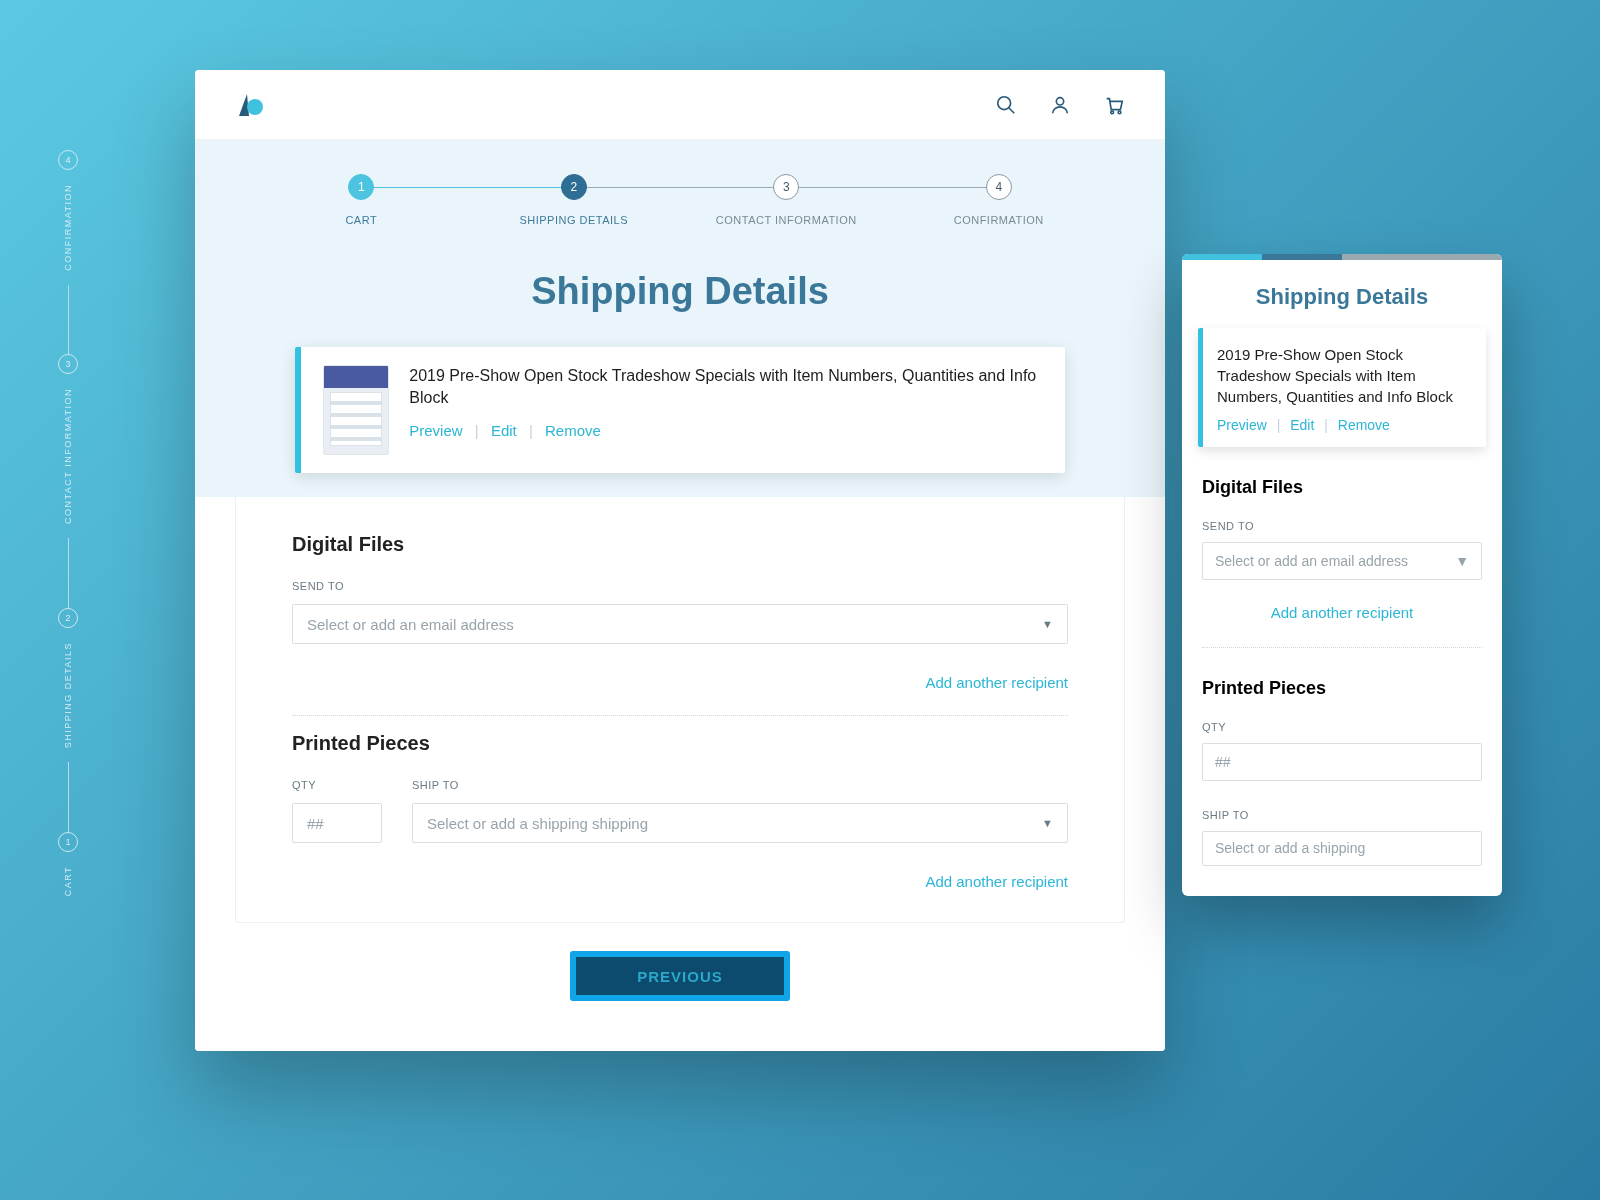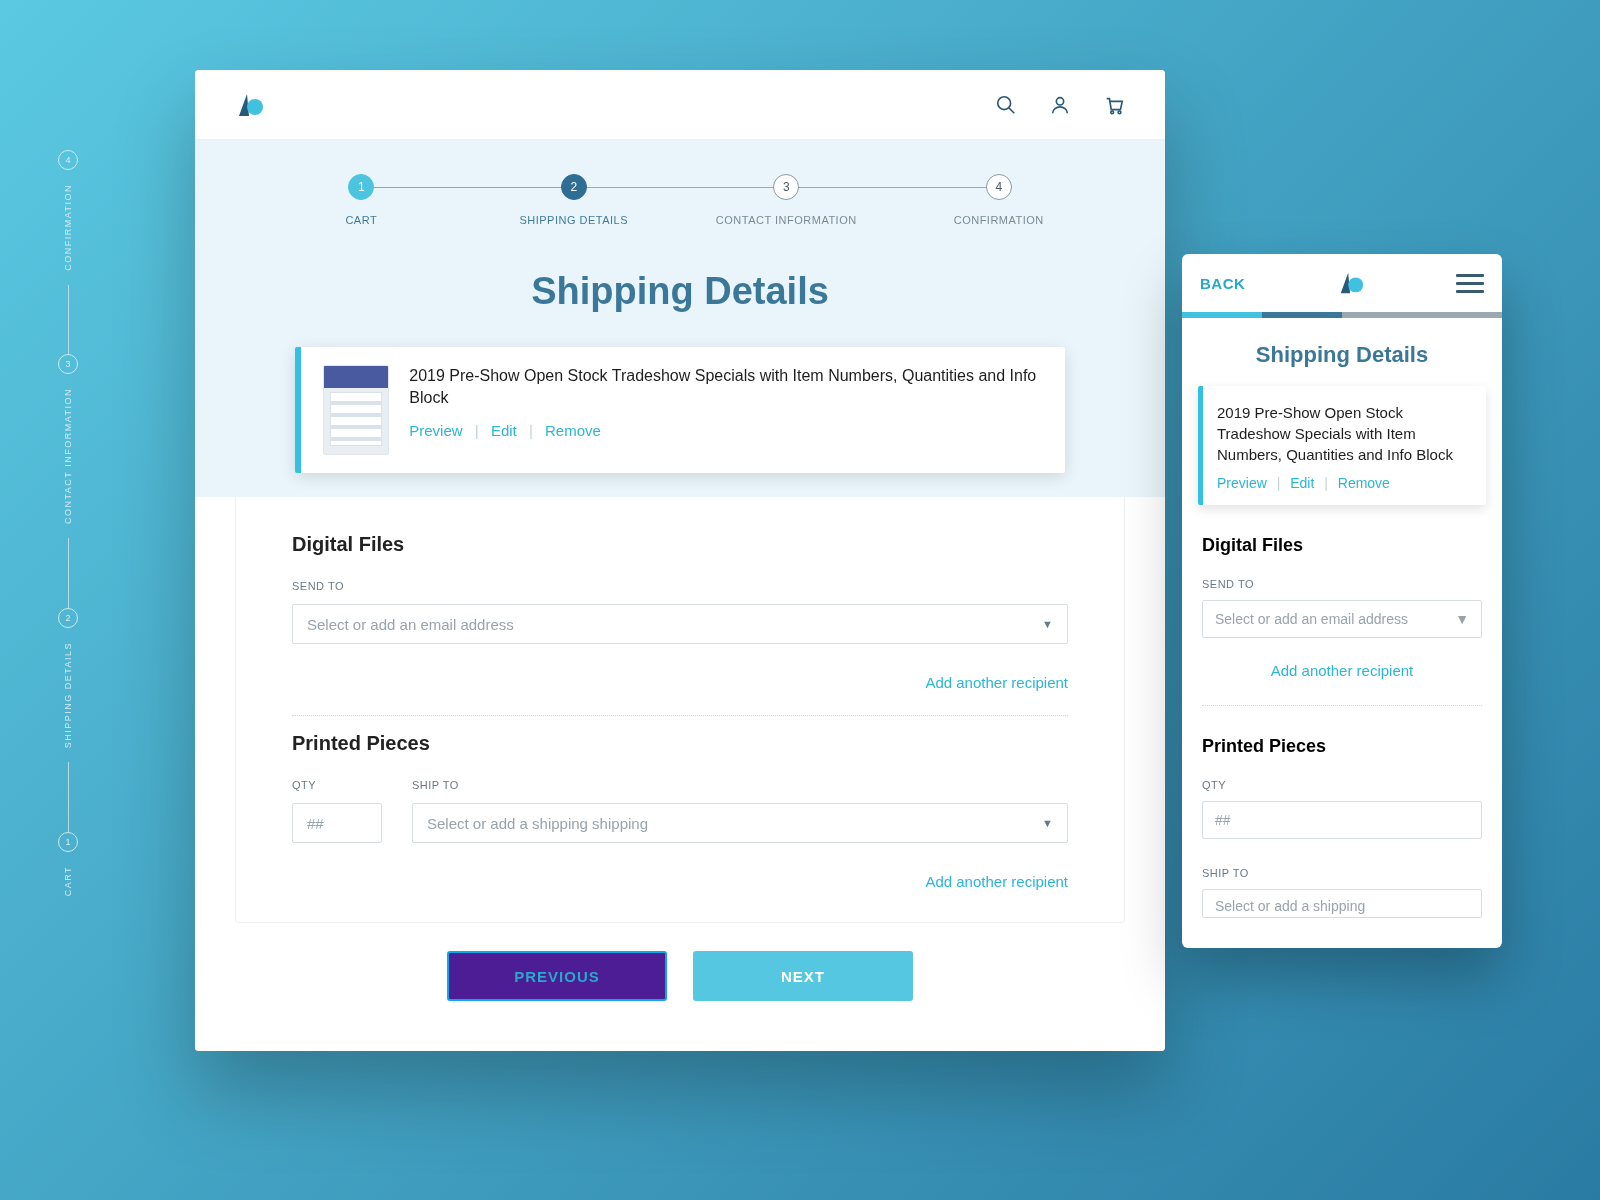--- a/index.html
+++ b/index.html
@@ -186,21 +186,21 @@
   .nav-buttons {
     display: flex; gap: 26px; justify-content: center; margin-top: 28px;
   }
   .btn {
     width: 220px; height: 50px;
     display: flex; align-items: center; justify-content: center;
     font-size: 15px; letter-spacing: 1px; font-weight: 700;
     border-radius: 3px;
     cursor: pointer;
   }
-  .btn.outline { border: 2px solid #0ea5e9; color: #2aa8c9; background: #4c1d95;}
+  .btn.outline { border: 6px solid #0ea5e9; color: #2aa8c9; background: #0c4a6e;}
   .btn.solid { background: #55c7e1; color: #fff; }
 
   
   .mobile {
     position: absolute;
     right: 98px;
     top: 254px;
     width: 320px;
     background: #fff;
     border-radius: 6px;
@@ -242,21 +242,21 @@
     background: #fff;
     display: flex; align-items: center; justify-content: space-between;
     margin-top: 10px;
   }
   .m-add { text-align:center; margin-top: 24px; color:#2bb6d6; font-size:15px;}
   .m-div { height:1px; border-top:1px dotted #d0d8dd; margin: 26px 0 8px;}
   .m-select2 {
     width: 100%;
     border: 1px solid #d8dfe3;
     border-radius: 2px;
-    padding: 8px 12px 2px;
+    padding: 8px 12px 8px;
     font-size: 14px;
     color: #98a4ac;
     margin-top: 10px;
     line-height: 1.2;
   }
 
   .hamburger { display:flex; flex-direction:column; gap:5px;}
   .hamburger span{ width:28px; height:3px; background:#3a5a70; border-radius:1px;}
 </style>
 </head>
@@ -368,40 +368,25 @@
             <span>Select or add a shipping shipping</span>
             <span class="caret">▼</span>
           </div>
         </div>
       </div>
       <div class="add-link">Add another recipient</div>
     </div>
 
     <div class="nav-buttons">
       <div class="btn outline">PREVIOUS</div>
-      <div class="btn solid">NEXT</div>
     </div>
   </div>
 </div>
 
 <div class="mobile">
-  <div class="m-header">
-    <div class="m-back">BACK</div>
-    <div class="logo">
-      <svg width="28" height="28" viewBox="0 0 30 30">
-        <path d="M4 26 L12 4 L14 26 Z" fill="#285a7a"></path>
-        <circle cx="20" cy="17" r="8" fill="#3fc1df"></circle>
-      </svg>
-    </div>
-    <div class="hamburger">
-        <span></span>
-        <span></span>
-        <span></span>
-      </div>
-  </div>
   <div class="m-progress">
     <div class="seg seg1"></div>
       <div class="seg seg2"></div>
       <div class="seg seg3"></div>
       <div class="seg seg4"></div>
   </div>
   <div class="m-title">Shipping Details</div>
   <div class="m-card">
     <div class="mtitle">2019 Pre-Show Open Stock Tradeshow Specials with Item Numbers, Quantities and Info Block</div>
     <div class="actions">

